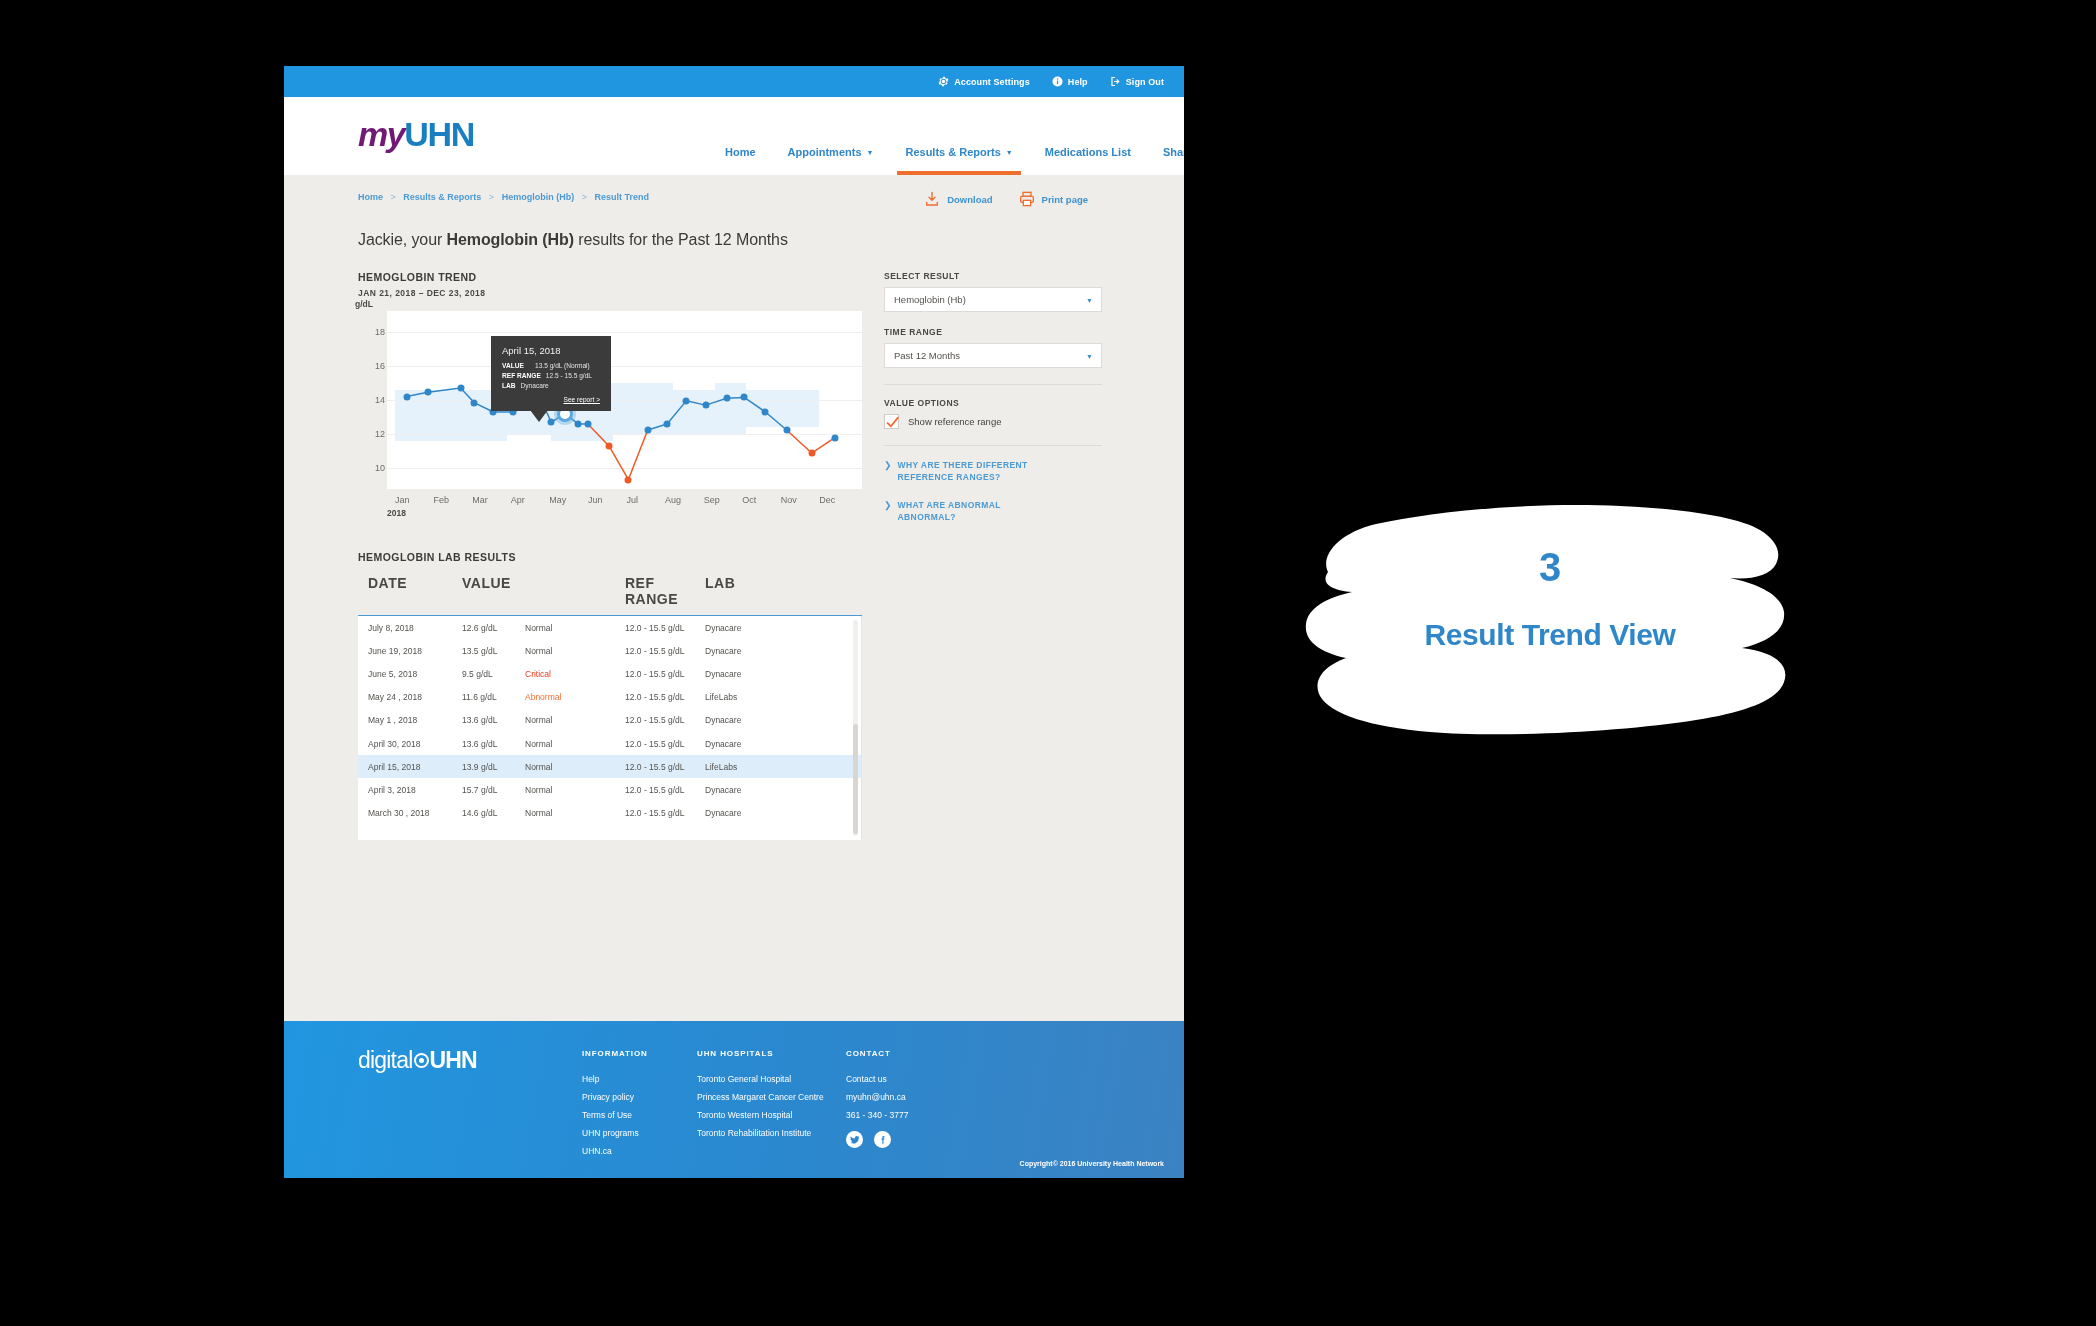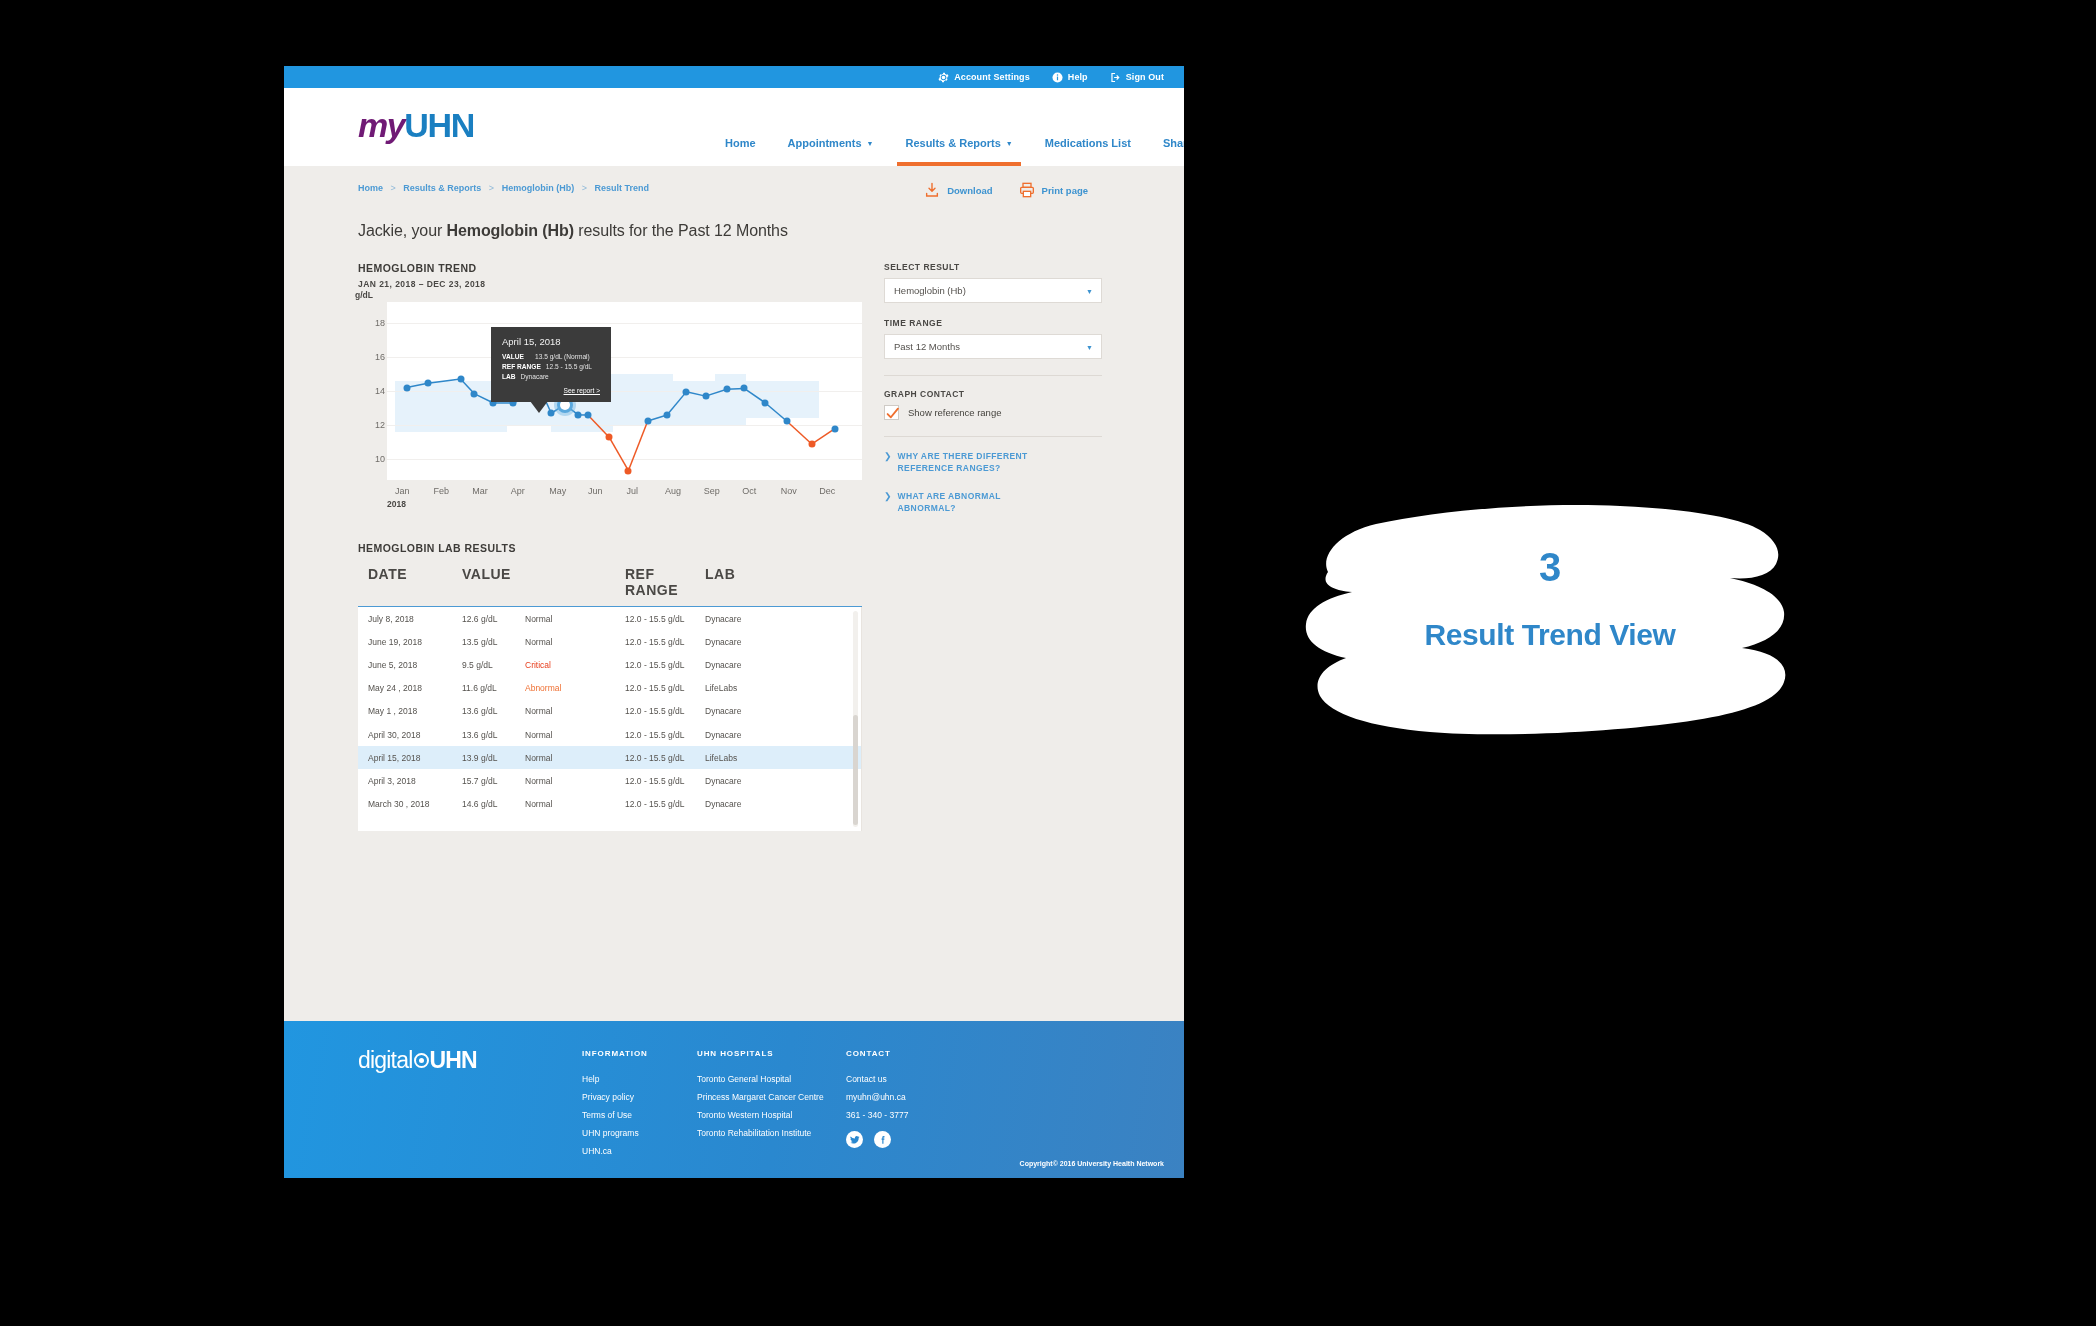--- a/index.html
+++ b/index.html
@@ -15,21 +15,21 @@
   .page {
     position: absolute;
     left: 284px; top: 66px;
     width: 900px; height: 1112px;
     background: #efedea;
     overflow: hidden;
   }
 
   
   .utility-bar {
-    height: 22px; background: #2196e0;
+    height: 31px; background: #2196e0;
     display: flex; align-items: center; justify-content: flex-end;
     padding-right: 20px; gap: 22px;
   }
   .util-item {
     display: flex; align-items: center; gap: 5px;
     color: #ffffff; font-size: 9px; font-weight: bold;
     letter-spacing: .1px; white-space: nowrap;
   }
   .util-ic { width: 11px; height: 11px; display: block; }
 
@@ -571,21 +571,21 @@
         </div>
 
         <div class="ctl-label" style="margin-top:15px">TIME RANGE</div>
         <div class="select">
           <span>Past 12 Months</span>
           <span class="dn">▼</span>
         </div>
 
         <div class="hr"></div>
 
-        <div class="ctl-label">GRAPH CONTACT</div>
+        <div class="ctl-label">VALUE OPTIONS</div>
         <div class="checkrow">
           <div class="cbox">
             <svg width="13" height="13" viewBox="0 0 24 24">
               <path d="M3 13l6 6L22 3" fill="none" stroke="#ef6f2e" stroke-width="3.4" stroke-linecap="round" stroke-linejoin="round"></path>
             </svg>
           </div>
           <div class="chk-label">Show reference range</div>
         </div>
 
         <div class="hr"></div>

